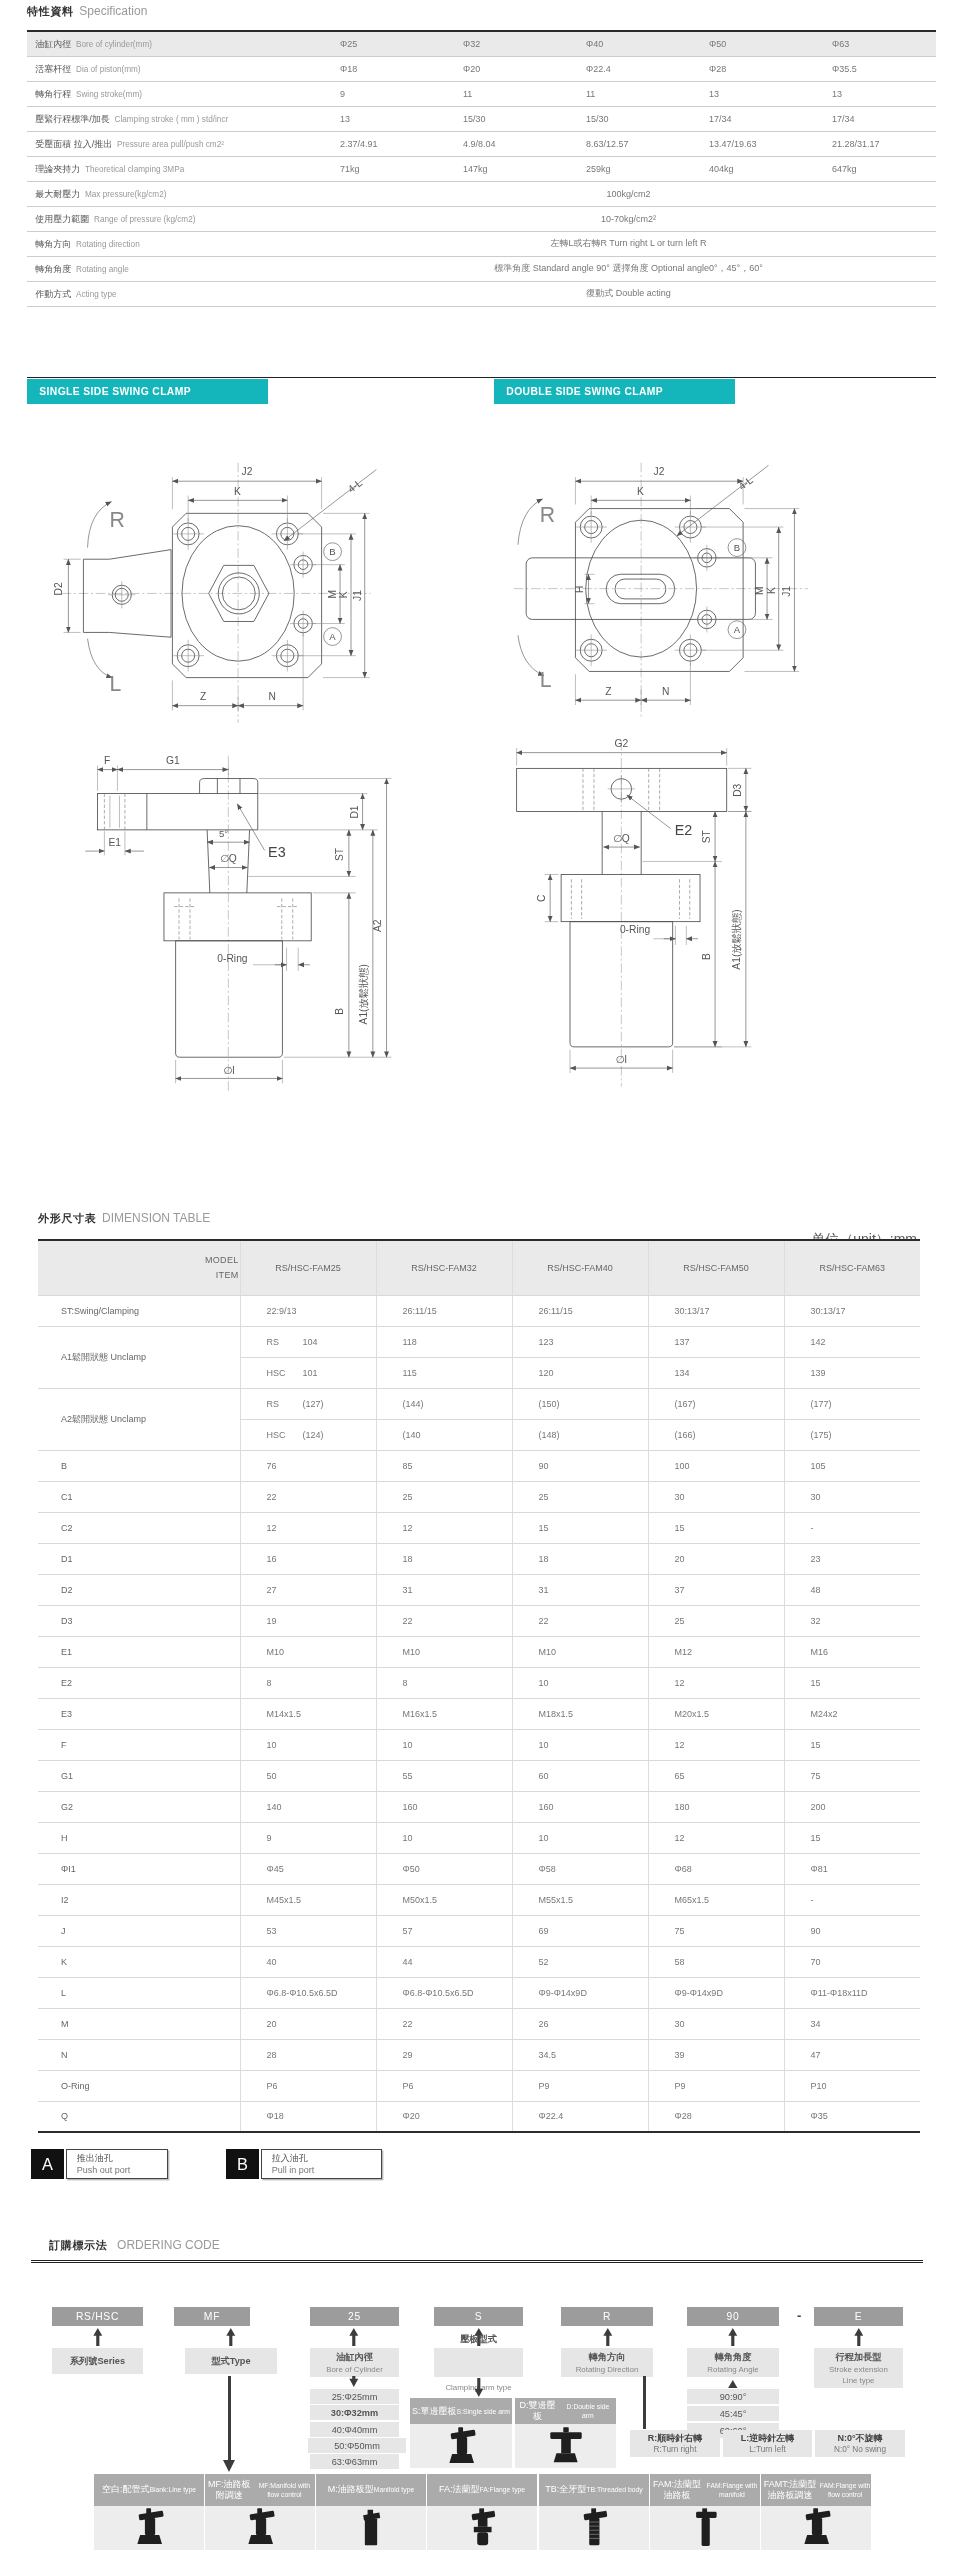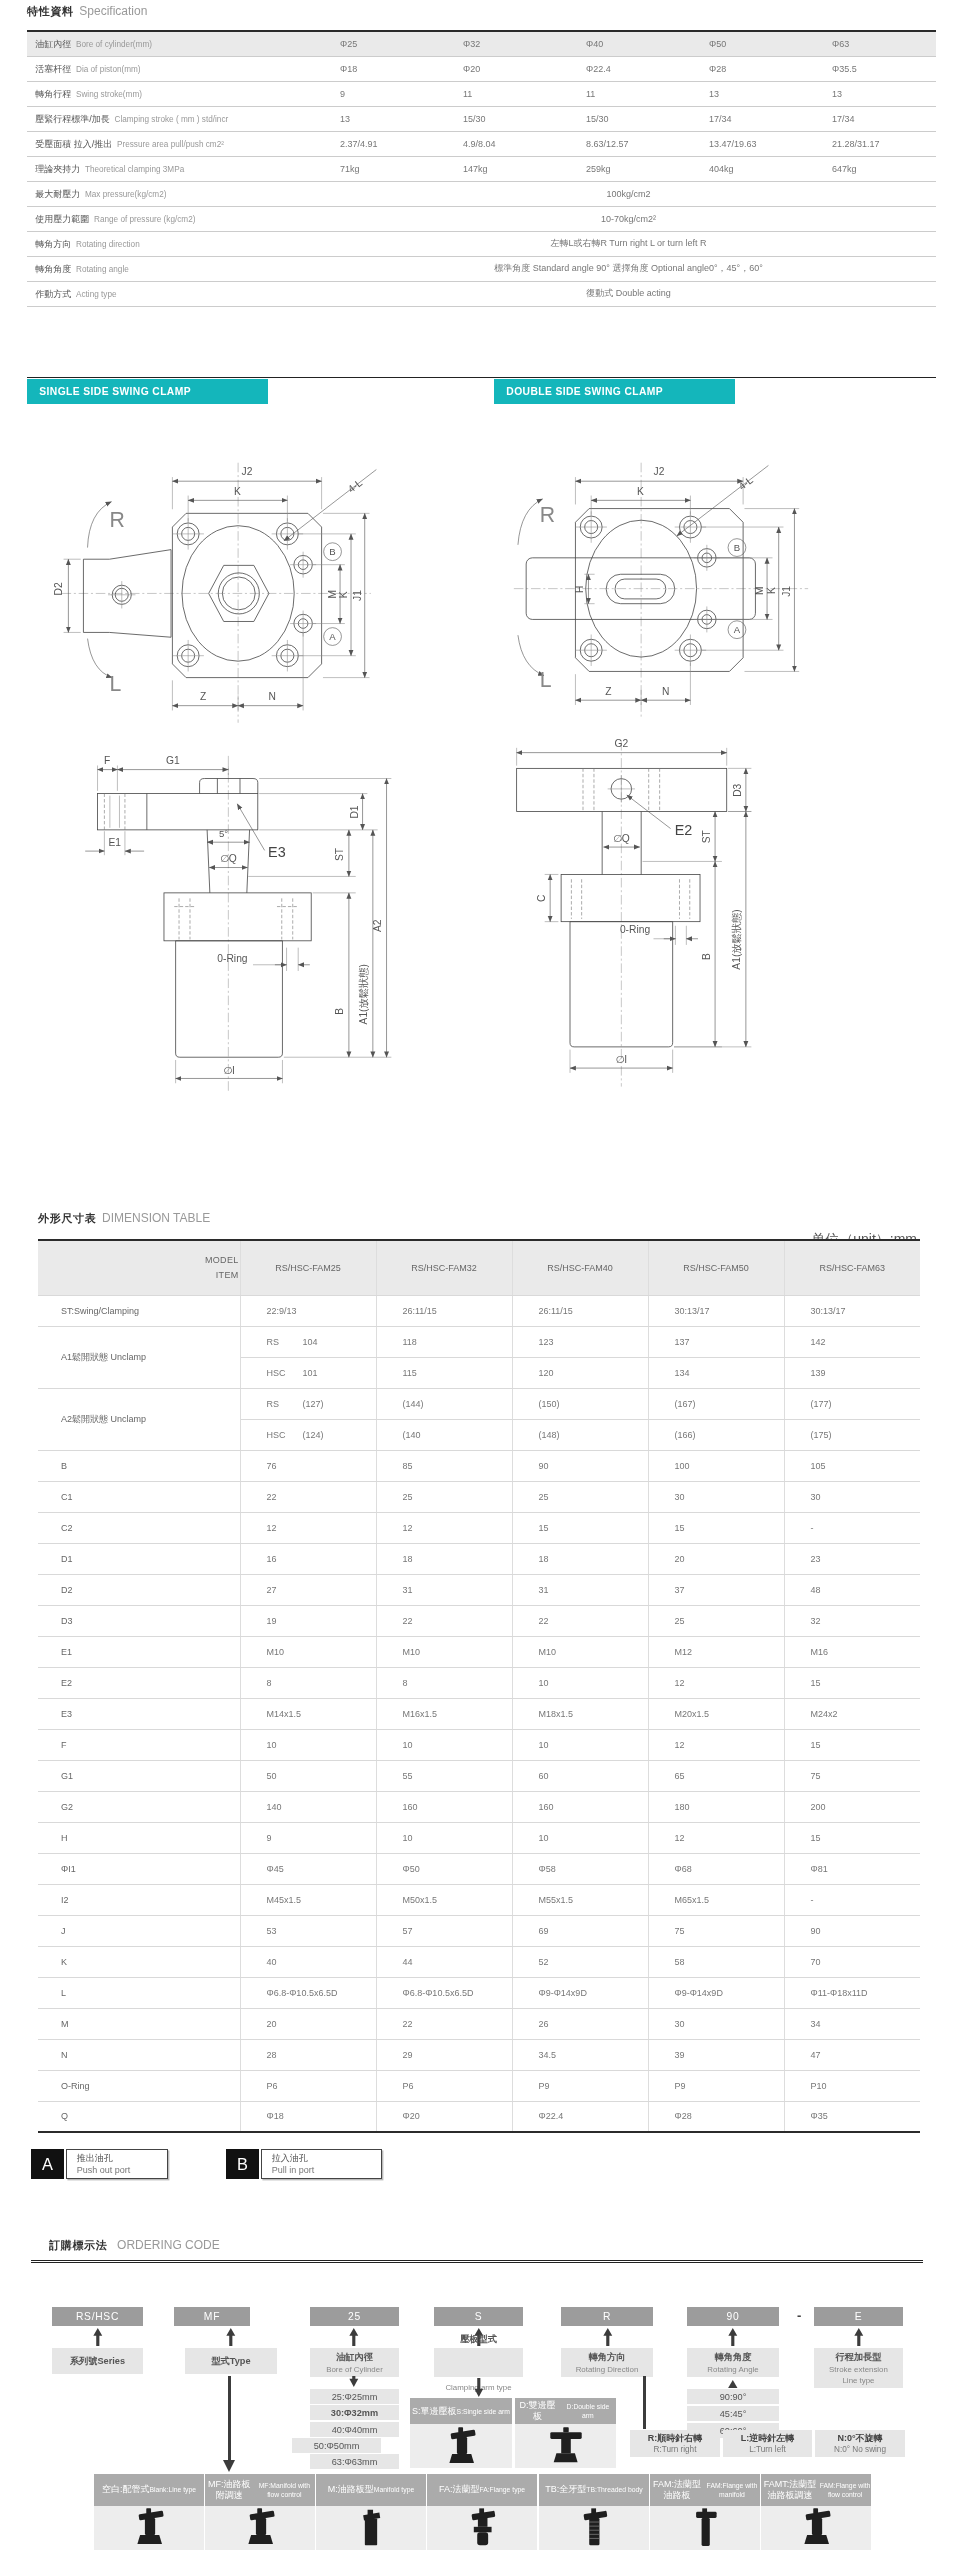--- a/index.html
+++ b/index.html
@@ -793,21 +793,21 @@
         <div class="de">Stroke extension</div>
         <div class="de">Line type</div>
       </div>
       <div class="code-dash" style="left: 789px;">-</div>
       <div class="up-arrow" style="left: 349px; top: 75px;"><svg width="9.6" height="11" viewBox="0 0 14 16">
           <path d="M4.7 0 H9.3 V4 H13.5 L7 16 L0.5 4 H4.7 Z" fill="#3c3c3c"></path>
         </svg></div>
       <div class="opt-box" style="left: 310px; width: 89px; top: 88px;">25:Φ25mm</div>
       <div class="opt-box" style="left: 310px; width: 89px; top: 104px; font-weight: bold;">30:Φ32mm</div>
       <div class="opt-box" style="left: 310px; width: 89px; top: 121px;">40:Φ40mm</div>
-      <div class="opt-box" style="left: 292px; width: 89px; top: 137px;">50:Φ50mm</div>
+      <div class="opt-box" style="left: 308px; width: 98px; top: 137px;">50:Φ50mm</div>
       <div class="opt-box" style="left: 310px; width: 89px; top: 153px;">63:Φ63mm</div>
       <div class="up-arrow" style="left: 728px; top: 77px;"><svg width="9.6" height="8.2" viewBox="0 0 14 12">
           <path d="M7 0 L14 12 H0 Z" fill="#3c3c3c"></path>
         </svg></div>
       <div class="opt-box" style="left: 687px; width: 92px; top: 88px;">90:90°</div>
       <div class="opt-box" style="left: 687px; width: 92px; top: 105px;">45:45°</div>
       <div class="opt-box" style="left: 687px; width: 92px; top: 122px;">60:60°</div>
       <div class="up-arrow" style="left: 474px; top: 77px;"><svg width="9.6" height="19" viewBox="0 0 14 28">
           <path d="M4.7 0 H9.3 V16 H13.5 L7 28 L0.5 16 H4.7 Z" fill="#3c3c3c"></path>
         </svg></div>

